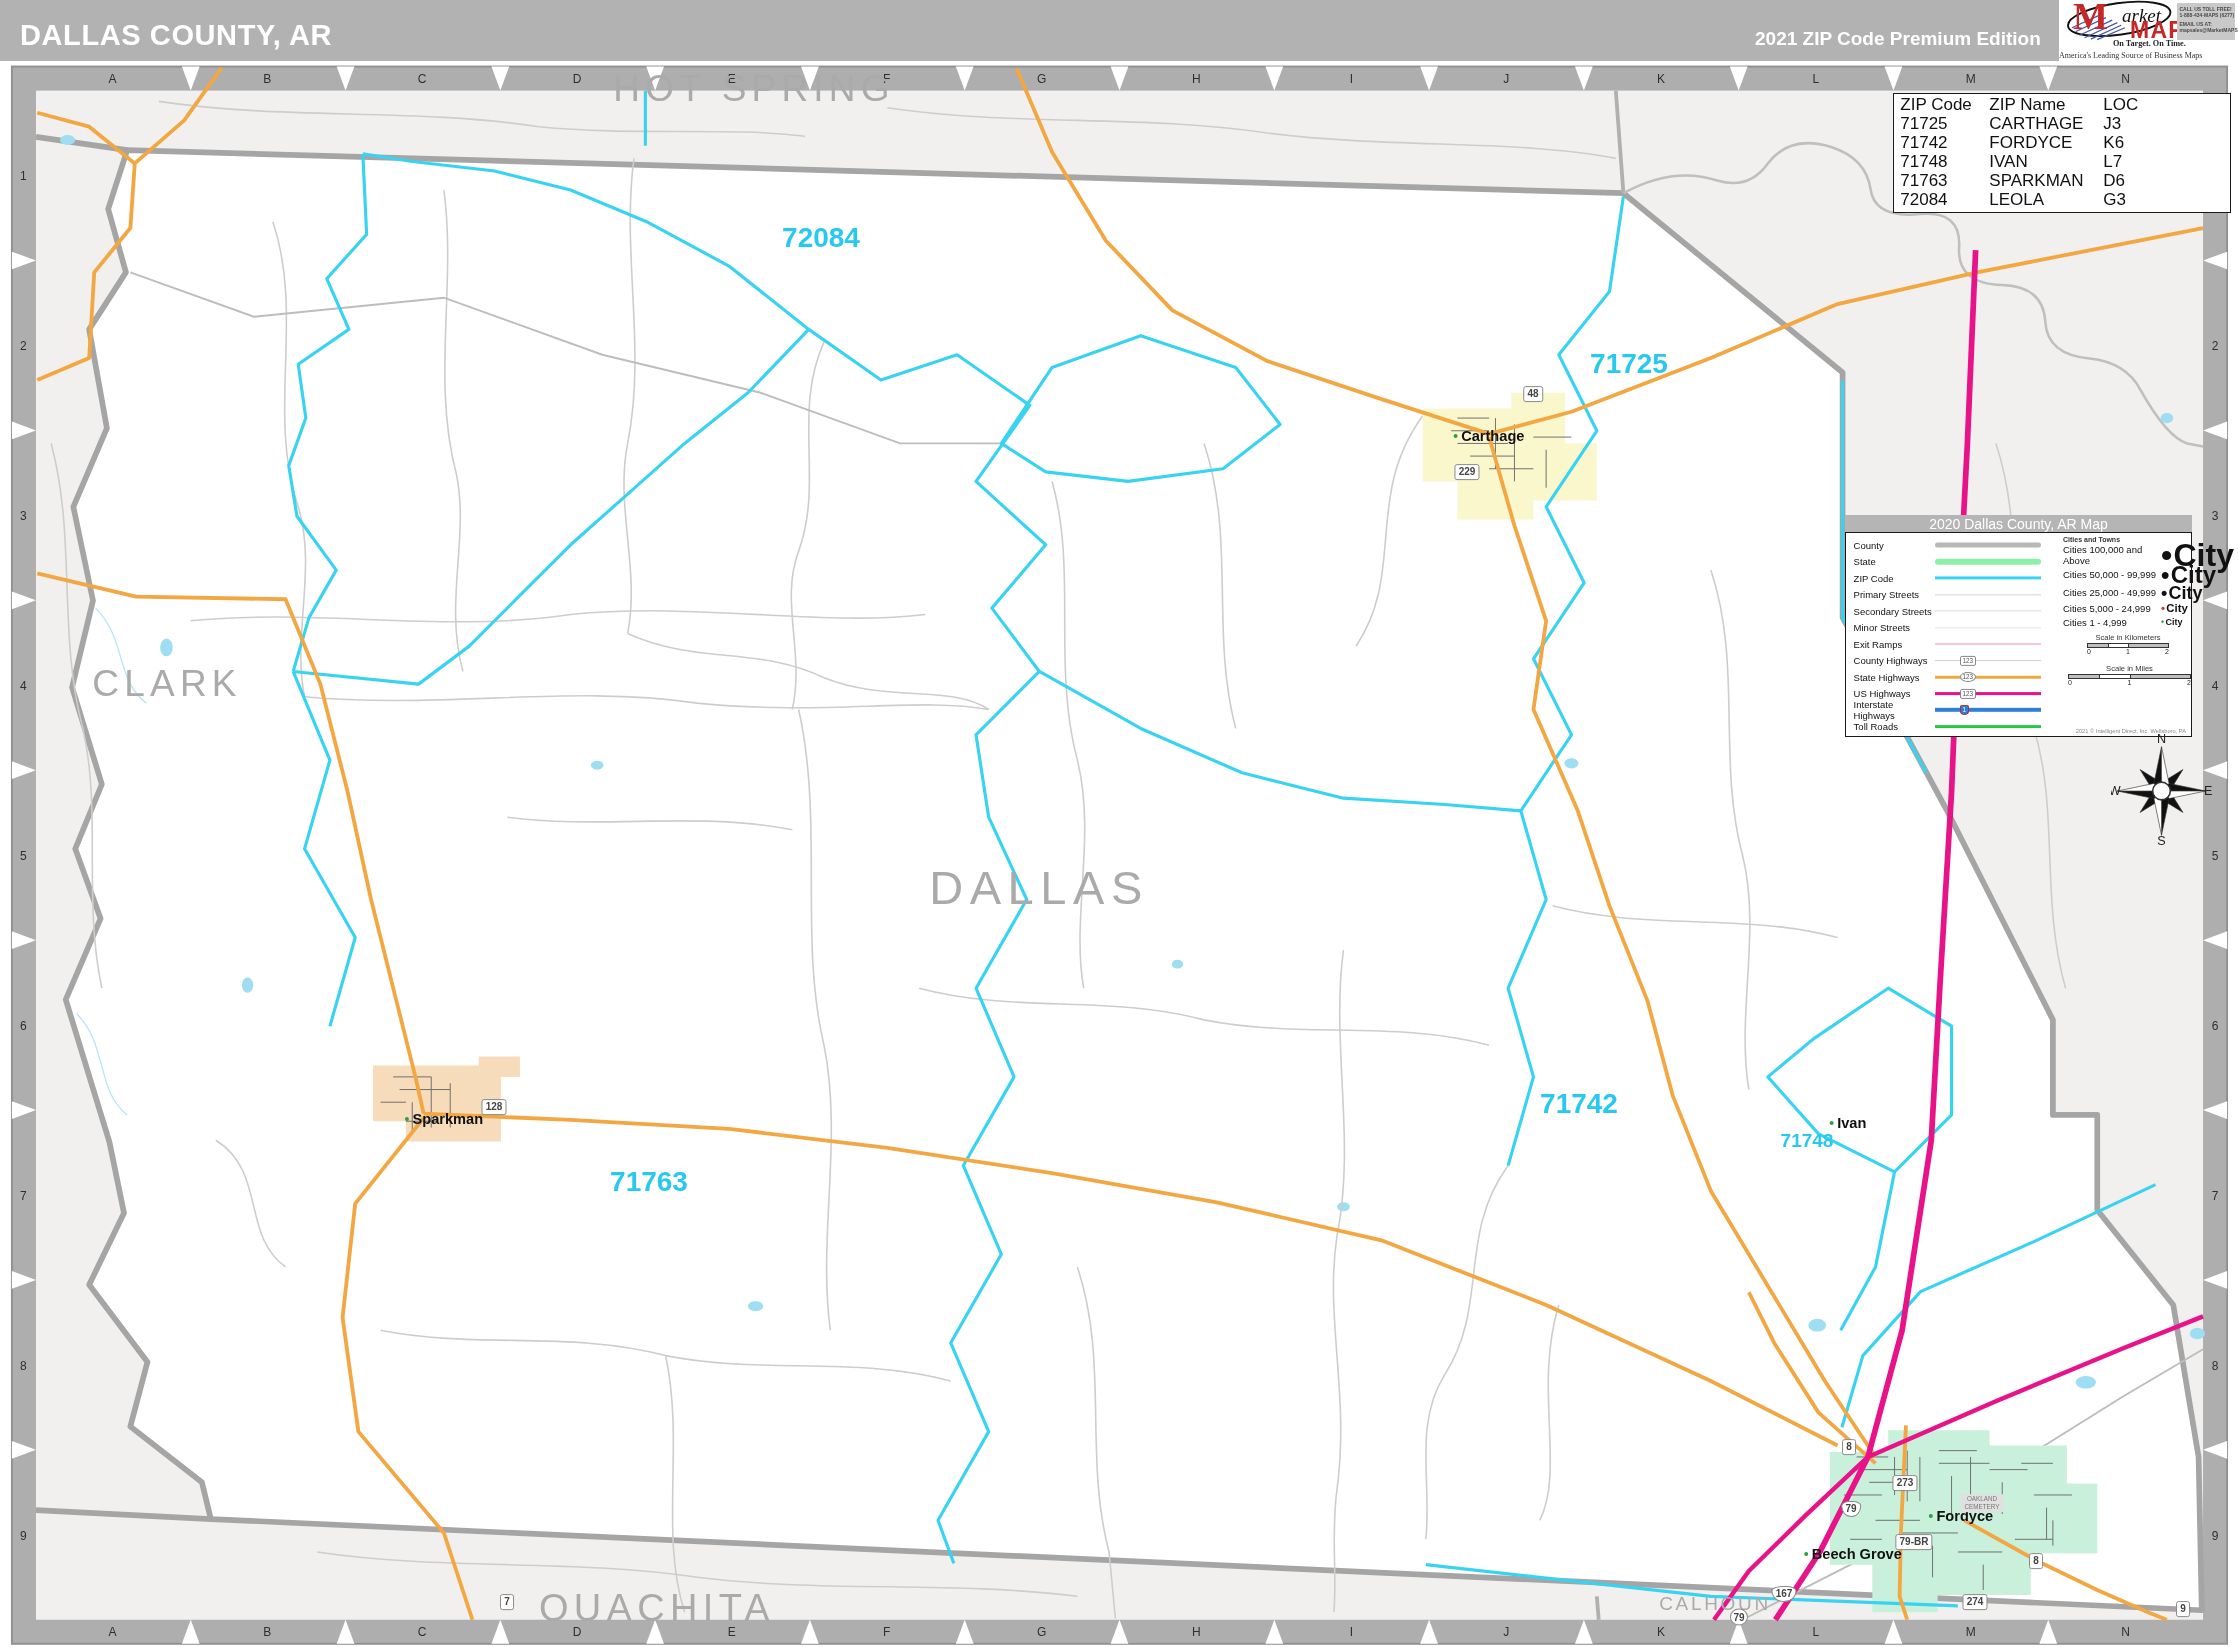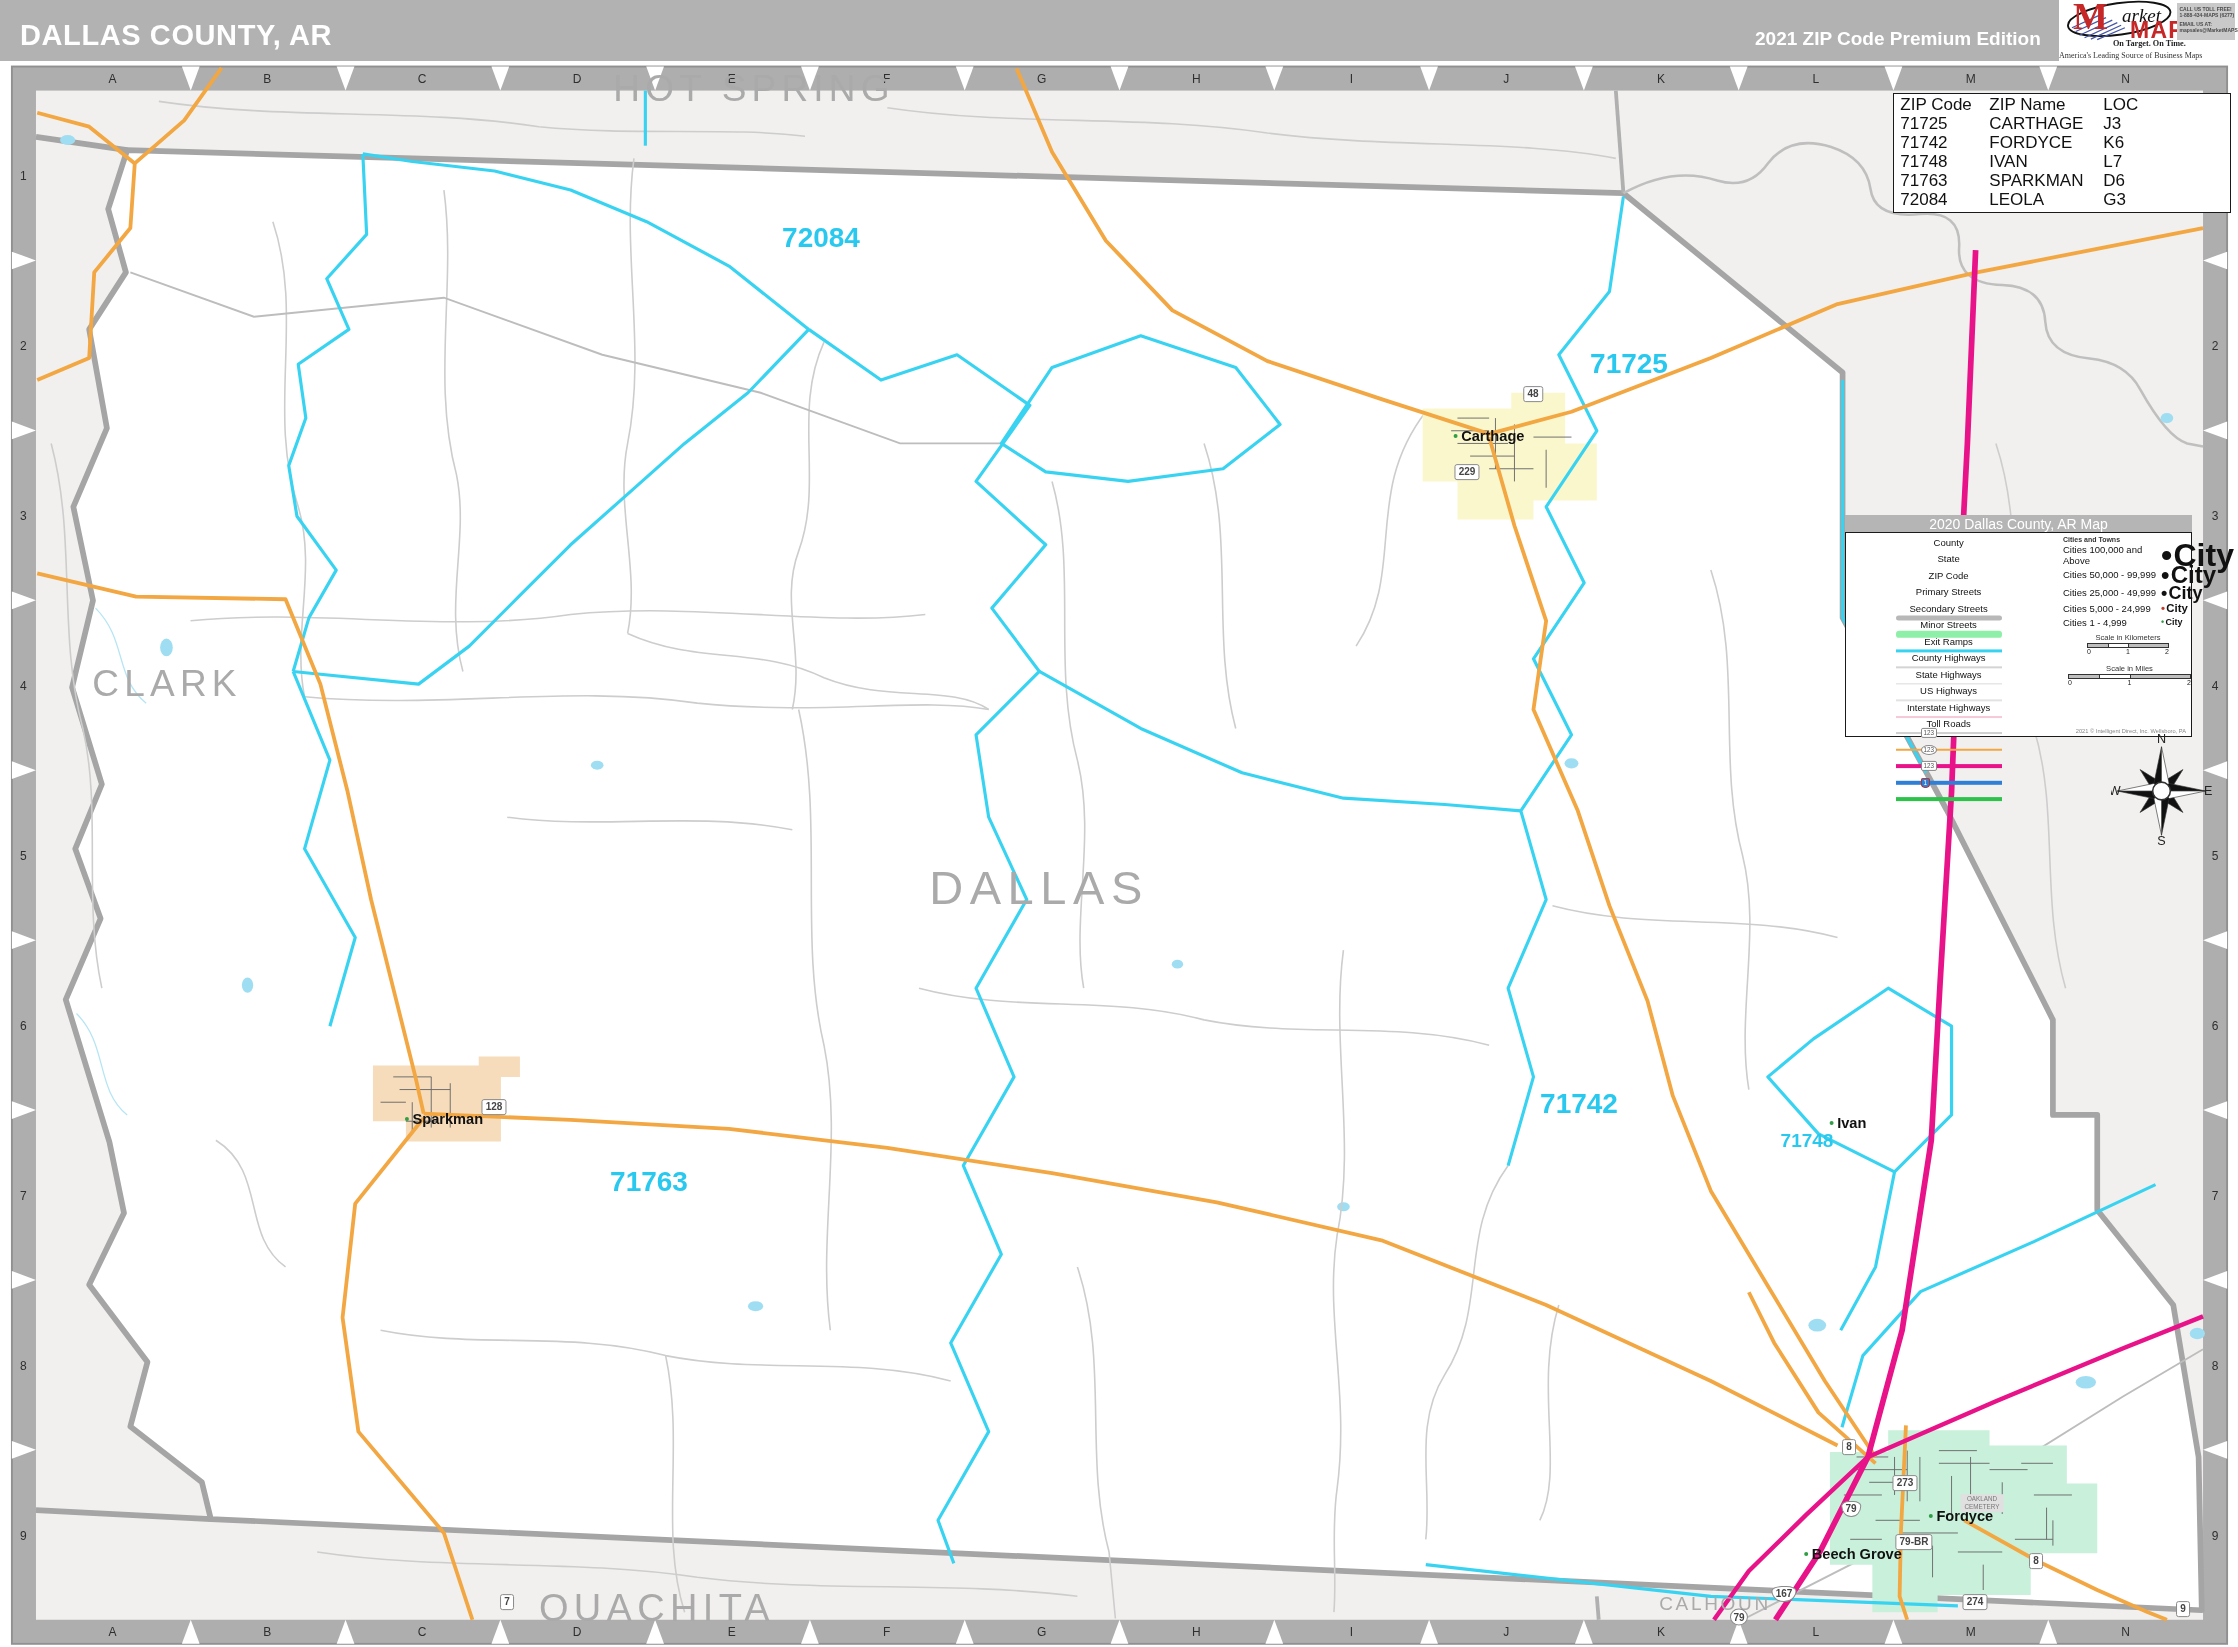--- a/index.html
+++ b/index.html
@@ -50,21 +50,21 @@
   .zip-title{position:absolute;left:1893px;top:75px;width:338px;height:18px;background:#b5b5b5;color:#fff;
              font-size:14px;line-height:18px;padding-left:5px;box-sizing:border-box;margin-top:28px;}
   .zip-table{position:absolute;left:1893px;top:93px;width:338px;background:#fff;border:1.9px solid #1a1a1a;box-sizing:border-box;padding:1.3px 0 2.5px 0;}
   .zrow{display:grid;grid-template-columns:89px 114px 1fr;font-size:17px;line-height:19px;padding:0 6.3px;color:#111;}
 
   
   .legend-title{position:absolute;left:1845px;top:515px;width:347px;height:18px;background:#b5b5b5;color:#fff;
                 font-size:14px;line-height:18px;text-align:center;}
   .legend-box{position:absolute;left:1845px;top:532px;width:347px;height:205px;background:#fff;border:1.9px solid #1a1a1a;box-sizing:border-box;}
   .lcol{position:absolute;left:7.6px;top:3.8px;width:190px;}
-  .lrow{display:flex;align-items:center;height:16.5px;flex-direction:column;}
+  .lrow{display:flex;align-items:center;height:16.5px;}
   .llabel{flex:0 0 81px;font-size:9.5px;color:#111;}
   .sample{width:106px;height:9px;position:relative;}
   .sample::before{content:"";position:absolute;left:0;right:0;top:50%;transform:translateY(-50%);height:1.3px;background:#dcdcdc;}
   .lrow[data-kind="county"]     .sample::before{height:5px;background:#b8b8b8;border-radius:2.5px;}
   .lrow[data-kind="state"]      .sample::before{height:6.3px;background:#8ef0a8;border-radius:3.2px;}
   .lrow[data-kind="zip"]        .sample::before{height:3.2px;background:#39d3f2;}
   .lrow[data-kind="primary"]    .sample::before{height:1.3px;background:#d4d4d4;}
   .lrow[data-kind="secondary"]  .sample::before{height:1.3px;background:#dadada;}
   .lrow[data-kind="minor"]      .sample::before{height:1.3px;background:#e2e2e2;}
   .lrow[data-kind="exit"]       .sample::before{height:1.9px;background:#f5c9da;}

